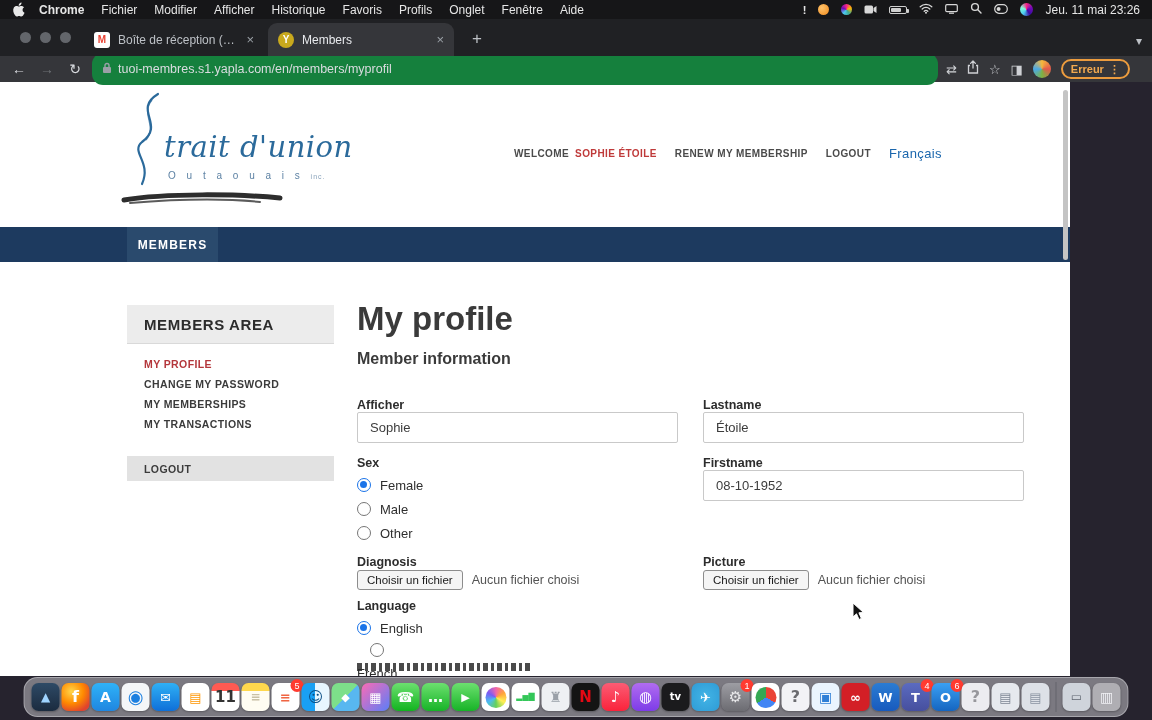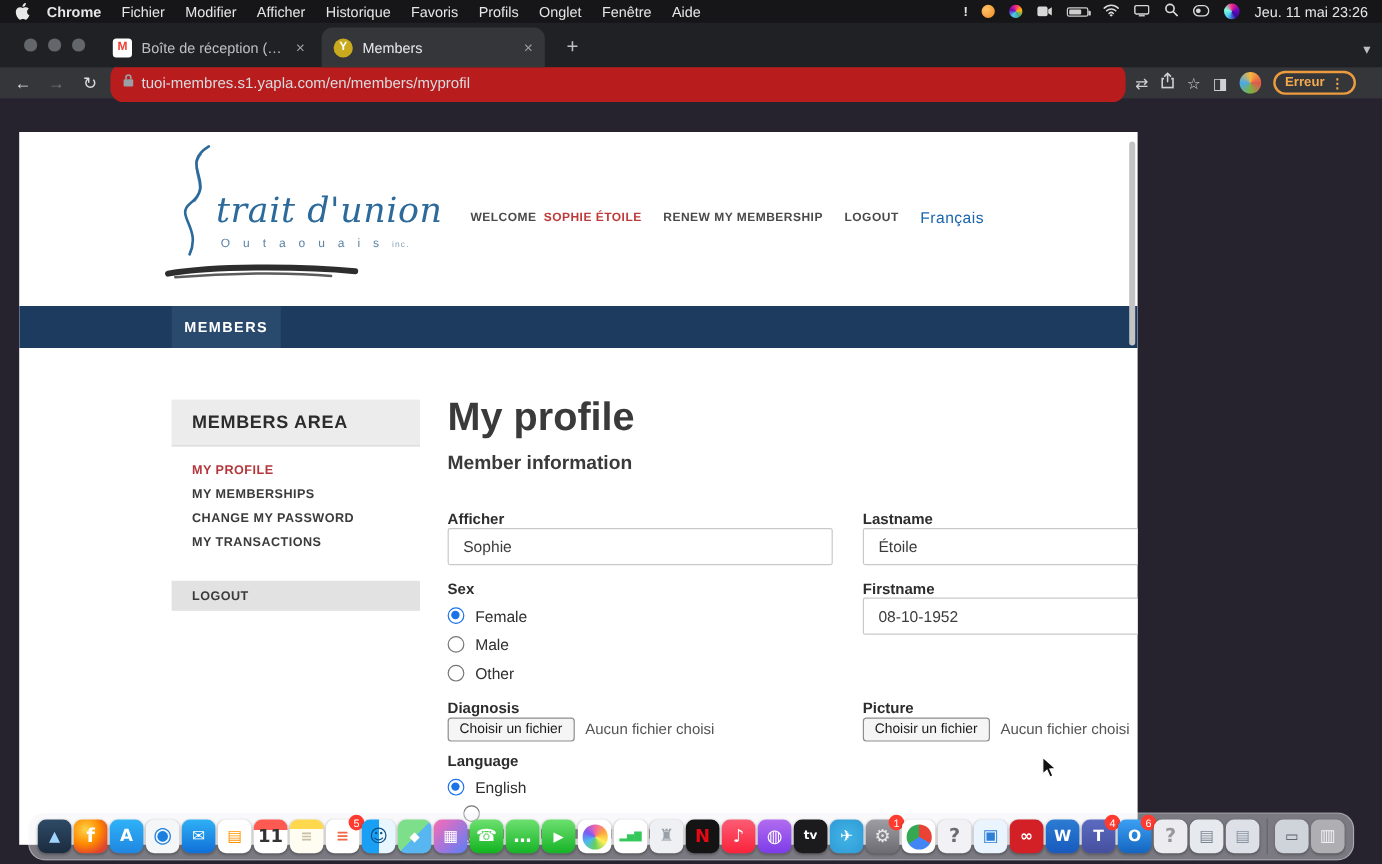--- a/index.html
+++ b/index.html
@@ -41,31 +41,31 @@
   .fav-yapla { background:#c9a91d; color:#fff; border-radius:50%; }
   .newtab { position:absolute; left:466px; bottom:6px; color:#bdc1c6; font-size:17px; width:22px; height:22px;
             display:flex; align-items:center; justify-content:center; }
   .tabsearch { position:absolute; right:10px; bottom:8px; color:#bdc1c6; font-size:12px; }
 
   
   .addrbar { position:absolute; top:56px; left:0; width:100%; height:26px; background:#35363a;
              display:flex; align-items:center; padding:0 8px; gap:6px; z-index:48; }
   .nav-btn { width:22px; text-align:center; font-size:14px; color:#dadce0; }
   .nav-btn.disabled { color:#6e7176; }
-  .omnibox { flex:1; height:22px; background:#b91c1c; border-radius:11px; display:flex; align-items:center;
+  .omnibox { flex:1; height:22px; background:#15803d; border-radius:11px; display:flex; align-items:center;
              gap:6px; padding:16px 10px; max-width:846px; }
   .omni-url { color:#dadce0; font-size:12.5px; white-space:nowrap; }
   .addr-icons { display:flex; align-items:center; gap:10px; margin-left:2px; }
   .addr-ic { color:#cfd1d5; font-size:13px; }
   .avatar { width:18px; height:18px; border-radius:50%; background:conic-gradient(#f6b73c,#e2574c,#7cb342,#4aa9e8,#f6b73c); }
   .err-pill { display:flex; align-items:center; gap:5px; height:20px; padding:0 8px; border:2px solid #ec9c3e;
               border-radius:11px; color:#f2a94f; font-size:11px; font-weight:bold; }
 
   
-  .page { position:absolute; top:82px; left:16px; width:932px; height:594px; background:#ffffff; overflow:hidden; z-index:10;margin-top:28px; }
+  .page { position:absolute; top:82px; left:0; width:1070px; height:594px; background:#ffffff; overflow:hidden; z-index:10; }
 
   
   .logo-wrap { position:absolute; left:122px; top:8px; width:230px; height:130px; }
   .logo-scribble { position:absolute; left:0; top:0; }
   .logo-main { position:absolute; left:42px; top:40px; font-family:"DejaVu Serif", serif; font-style:italic;
                font-size:29px; color:#2b6a9b; letter-spacing:0.5px; white-space:nowrap; }
   .logo-sub { position:absolute; left:46px; top:80px; font-size:10px; letter-spacing:4px; color:#5d82a4; white-space:nowrap; }
   .logo-inc { font-size:7px; letter-spacing:1px; color:#8aa3bb; }
   .logo-brush { position:absolute; left:-2px; top:100px; }
   .header-links { position:absolute; right:128px; top:64px; display:flex; align-items:center; gap:18px; white-space:nowrap; }
@@ -268,22 +268,22 @@
     </div>
 
     <div class="site-navbar">
       <div class="nav-tab">MEMBERS</div>
     </div>
 
     <aside class="sidebar">
       <div class="sb-title">MEMBERS AREA</div>
       <div class="sb-items">
         <div class="sb-item active">MY PROFILE</div>
+        <div class="sb-item">CHANGE MY PASSWORD</div>
         <div class="sb-item">MY MEMBERSHIPS</div>
-        <div class="sb-item">CHANGE MY PASSWORD</div>
         <div class="sb-item">MY TRANSACTIONS</div>
       </div>
       <div class="sb-logout">LOGOUT</div>
     </aside>
 
     <main class="main">
       <h1 class="page-title">My profile</h1>
       <h2 class="section-title">Member information</h2>
 
       <label class="f-label" style="left:0; top:316px;">

